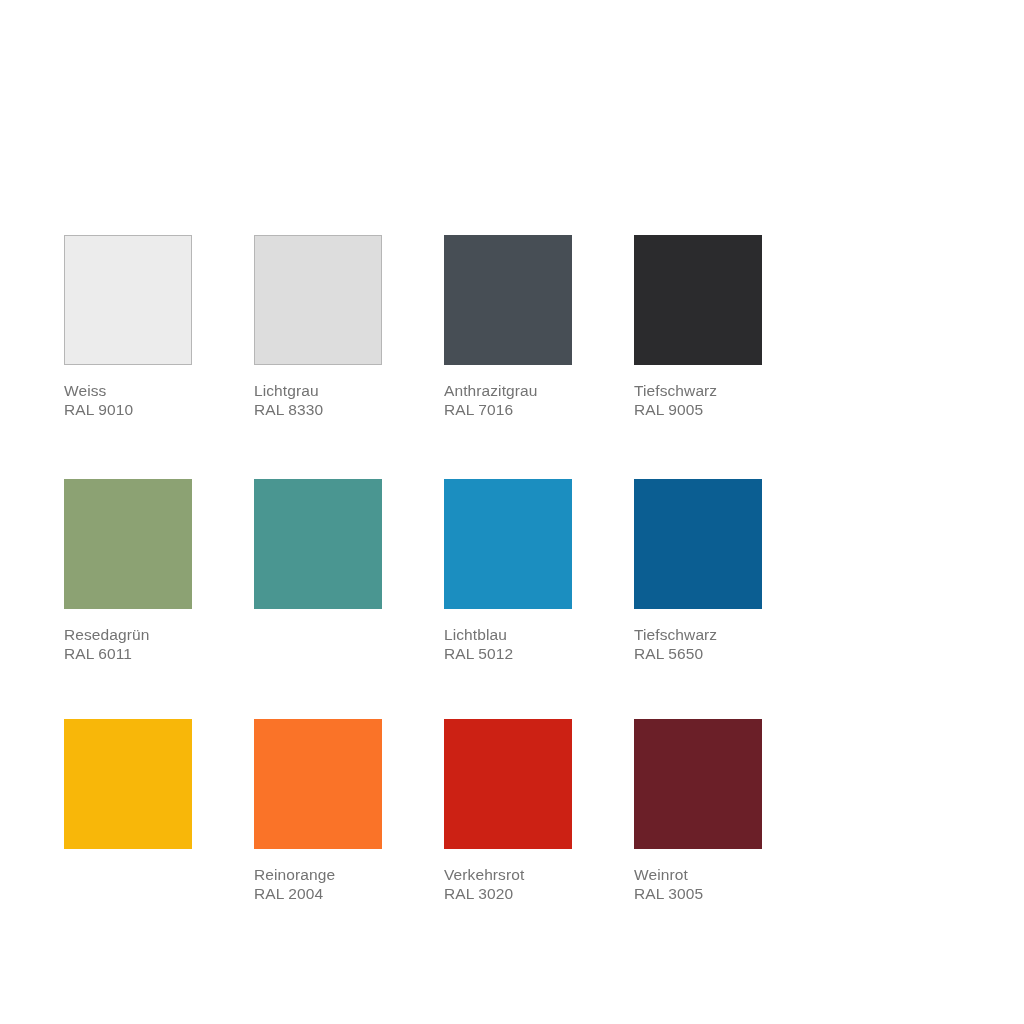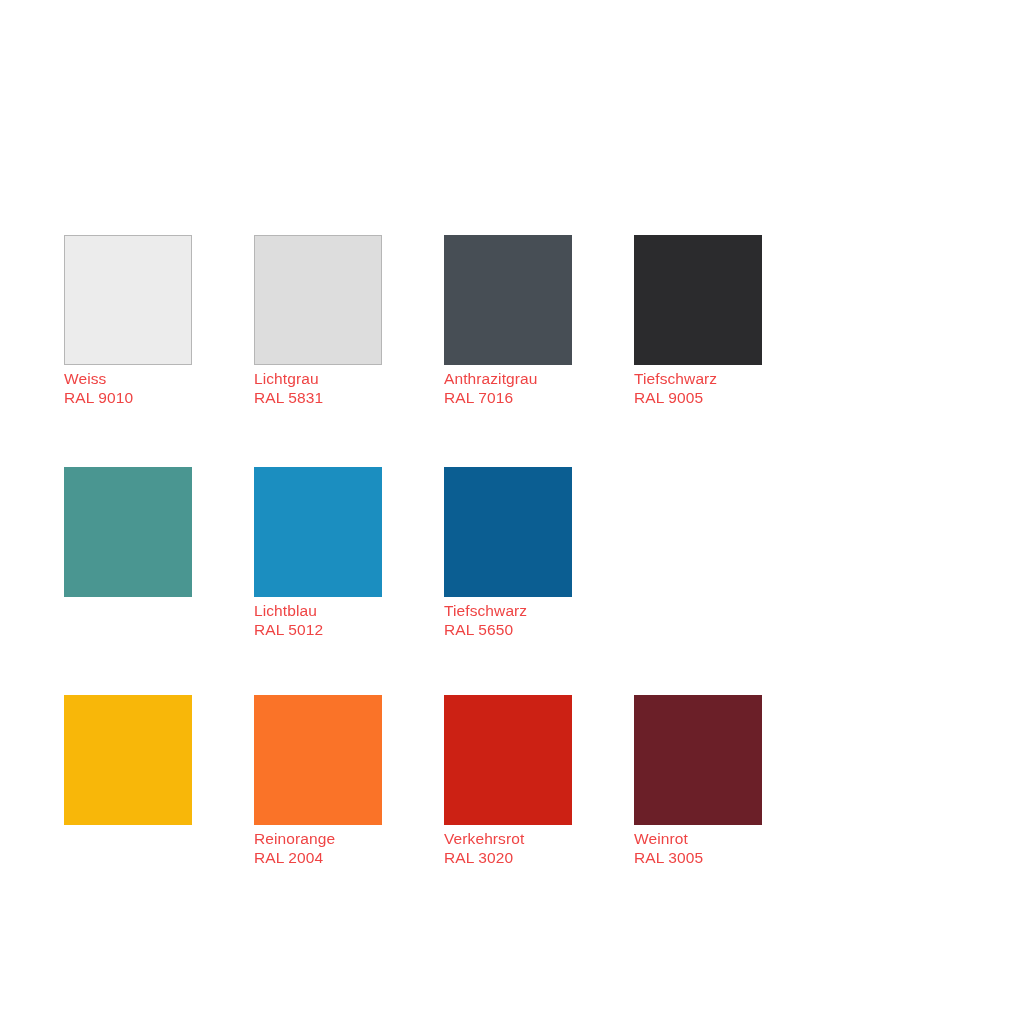--- a/index.html
+++ b/index.html
@@ -49,24 +49,24 @@
     height: 130px;
     box-sizing: border-box;
     display: block;
   }
 
   .swatch-chip.has-border {
     border: 1px solid #b6b6b6;
   }
 
   .swatch-caption {
-    margin-top: 4px;
+    margin-top: 16px;
     font-size: 15.5px;
     line-height: 19px;
-    color: #ef4444;
+    color: #737373;
     letter-spacing: 0.1px;
     white-space: nowrap;
   }
 
   .swatch-name,
   .swatch-code {
     display: block;
   }
 
   
@@ -87,21 +87,21 @@
         <div class="swatch-caption">
           <span class="swatch-name">Weiss</span>
           <span class="swatch-code">RAL 9010</span>
         </div>
       </div>
 
       <div class="swatch-cell">
         <div class="swatch-chip has-border" style="background-color: rgb(221, 221, 221);"></div>
         <div class="swatch-caption">
           <span class="swatch-name">Lichtgrau</span>
-          <span class="swatch-code">RAL 5831</span>
+          <span class="swatch-code">RAL 8330</span>
         </div>
       </div>
 
       <div class="swatch-cell">
         <div class="swatch-chip" style="background-color: rgb(71, 78, 85);"></div>
         <div class="swatch-caption">
           <span class="swatch-name">Anthrazitgrau</span>
           <span class="swatch-code">RAL 7016</span>
         </div>
       </div>
@@ -113,20 +113,27 @@
           <span class="swatch-code">RAL 9005</span>
         </div>
       </div>
 
     </div>
 
     <div class="row-gap-1"></div>
 
     <div class="swatch-row swatch-row-2">
 
+      <div class="swatch-cell">
+        <div class="swatch-chip" style="background-color: rgb(140, 162, 115);"></div>
+        <div class="swatch-caption">
+          <span class="swatch-name">Resedagrün</span>
+          <span class="swatch-code">RAL 6011</span>
+        </div>
+      </div>
 
       <div class="swatch-cell">
         <div class="swatch-chip" style="background-color: rgb(74, 150, 145);"></div>
       </div>
 
 
       <div class="swatch-cell">
         <div class="swatch-chip" style="background-color: rgb(27, 142, 192);"></div>
         <div class="swatch-caption">
           <span class="swatch-name">Lichtblau</span>

